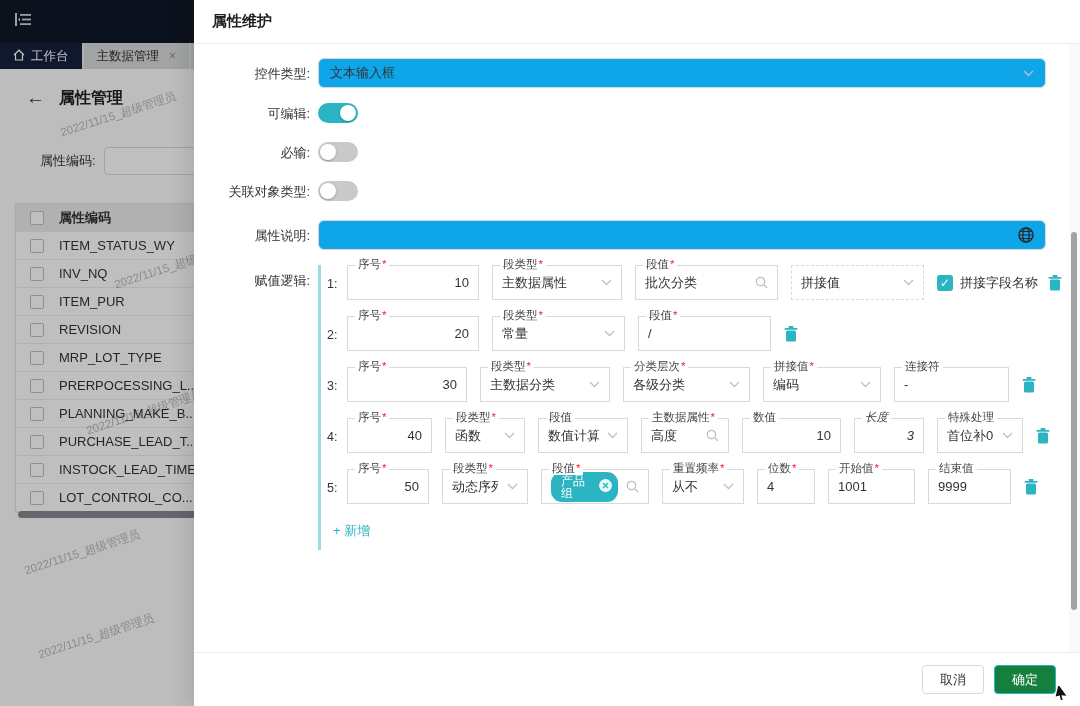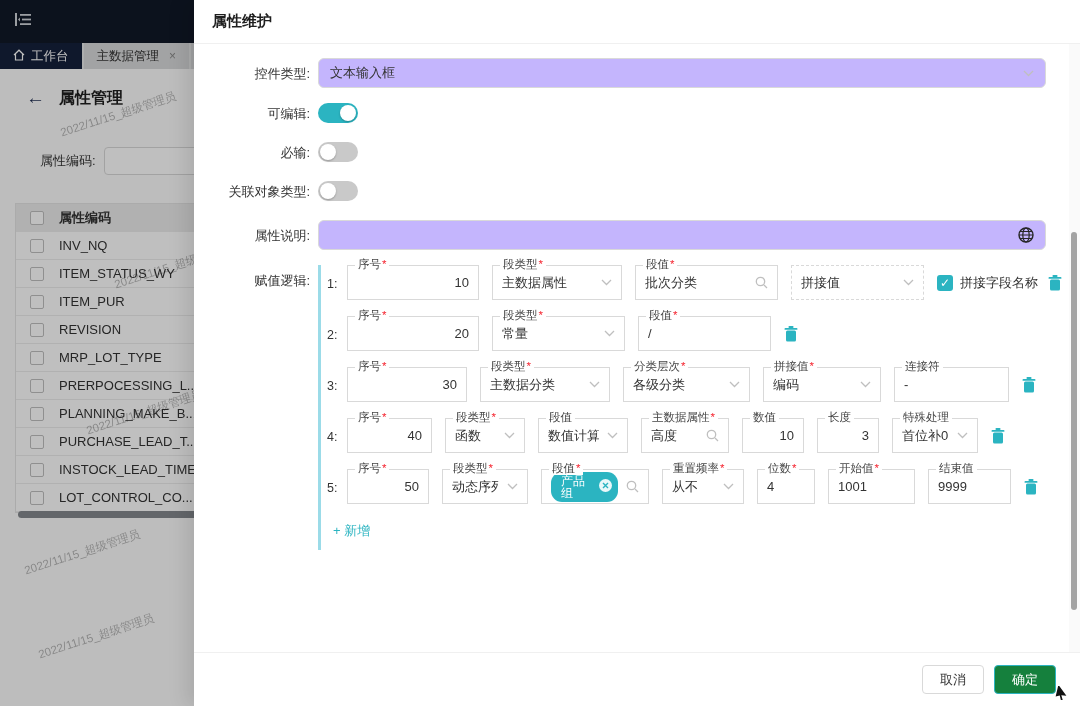--- a/index.html
+++ b/index.html
@@ -41,21 +41,21 @@
   .dfoot { height:54px; flex-shrink:0; border-top:1px solid #f0f0f0; display:flex; align-items:center;
     justify-content:flex-end; gap:10px; padding-right:24px; }
   .scroll-track { position:absolute; top:44px; bottom:54px; right:0; width:11px; background:#fafafa; }
   .scroll-thumb { position:absolute; top:232px; right:3px; width:6px; height:378px; border-radius:3px; background:#a3a3a3; }
 
   .frow { display:flex; align-items:flex-start; margin-bottom:15px; }
   .flabel { width:100px; flex-shrink:0; text-align:right; font-size:13px; color:#333;
     margin-right:8px; padding-top:8px; line-height:1.2; }
   .flabel.mid { padding-top:3px; }
   .fctrl { flex:1; min-width:0; }
-  .box { height:30px; border:1px solid #d9d9d9; border-radius:6px; background:#c4b5fd;
+  .box { height:30px; border:1px solid #d9d9d9; border-radius:6px; background:#0ea5e9;
     display:flex; align-items:center; padding:0 11px; font-size:13px; color:#333; }
   .box .spacer { flex:1; }
   .chev { flex-shrink:0; margin-left:8px; display:flex; }
 
   .switch { width:40px; height:20px; border-radius:10px; position:relative; display:inline-block; }
   .switch .knob { position:absolute; top:2px; width:16px; height:16px; border-radius:50%; background:#fff;
     box-shadow:0 1px 2px rgba(0,0,0,0.25); }
   .switch.on { background:#2bb4c1; } .switch.on .knob { right:2px; }
   .switch.off { background:#c9c9c9; } .switch.off .knob { left:2px; }
 
@@ -126,25 +126,25 @@
         <span>属性编码:</span>
         <span class="filter-input"></span>
       </div>
       <div class="btable">
           <div class="btr head">
             <span class="bcheck"></span>
             <span>属性编码</span>
           </div>
           <div class="btr">
             <span class="bcheck"></span>
+            <span>ITEM_STATUS_WY</span>
+          </div>
+          <div class="btr">
+            <span class="bcheck"></span>
             <span>INV_NQ</span>
-          </div>
-          <div class="btr">
-            <span class="bcheck"></span>
-            <span>ITEM_STATUS_WY</span>
           </div>
           <div class="btr">
             <span class="bcheck"></span>
             <span>ITEM_PUR</span>
           </div>
           <div class="btr">
             <span class="bcheck"></span>
             <span>REVISION</span>
           </div>
           <div class="btr">
@@ -374,25 +374,25 @@
                 <div class="ofield" style="width: 88px;">
                   <span class="olabel"><span>主数据属性</span><span class="req">*</span></span>
                   <span class="oval">高度</span>
                   <span class="chev">
                     <svg width="13" height="13" viewBox="0 0 13 13">
                       <circle cx="5.5" cy="5.5" r="4.2" stroke="#bfbfbf" stroke-width="1.3" fill="none"></circle>
                       <path d="M9 9l3 3" stroke="#bfbfbf" stroke-width="1.3"></path>
                     </svg>
                   </span>
                 </div>
-                <div class="ofield" style="width: 62px; justify-content: flex-end;">
+                <div class="ofield" style="width: 99px; justify-content: flex-end;">
                   <span class="olabel"><span>数值</span></span>
                   <span class="oval right">10</span>
                 </div>
-                <div class="ofield" style="width: 62px;">
+                <div class="ofield" style="width: 70px; font-style: italic;">
                   <span class="olabel"><span>长度</span></span>
                   <span class="oval right">3</span>
                 </div>
                 <div class="ofield" style="width: 86px;">
                   <span class="olabel"><span>特殊处理</span></span>
                   <span class="oval">首位补0</span>
                   <span class="chev">
                     <svg width="11" height="7" viewBox="0 0 11 7">
                       <path d="M1 1l4.5 4.5L10 1" stroke="#bfbfbf" stroke-width="1.3" fill="none"></path>
                     </svg>

